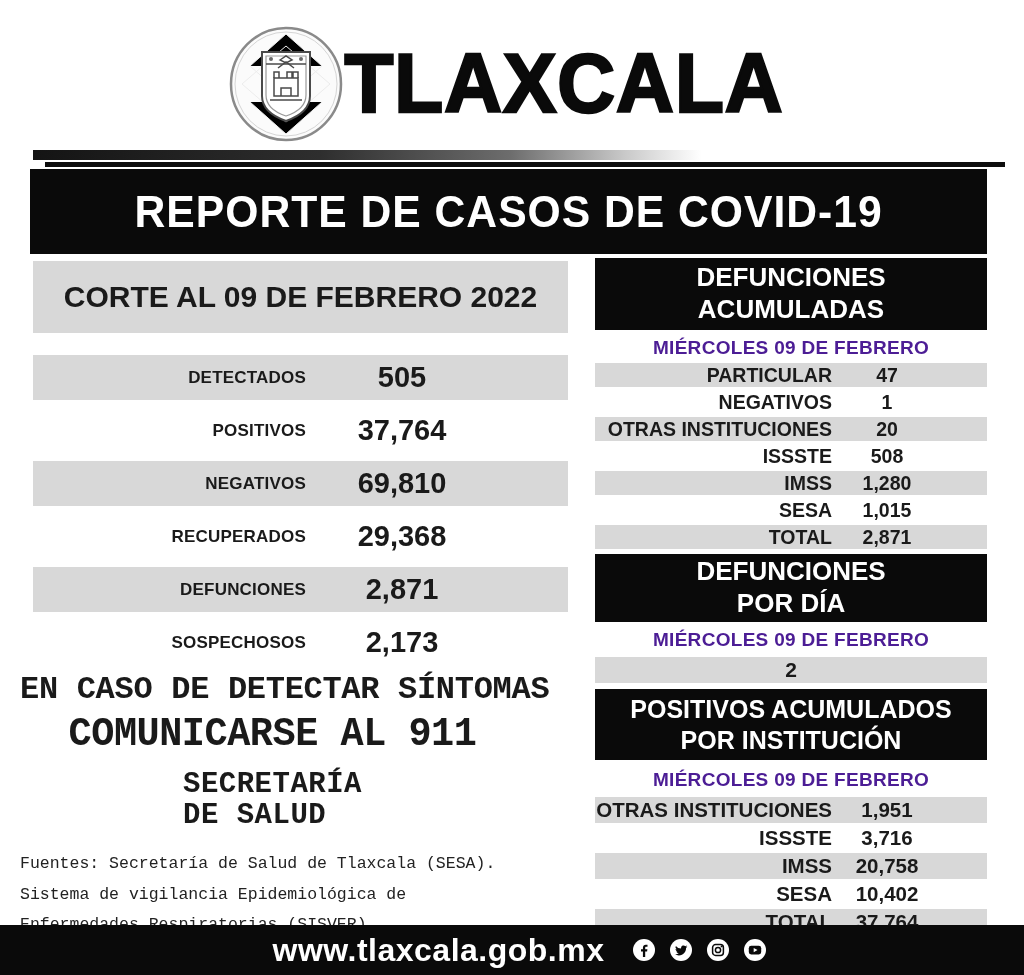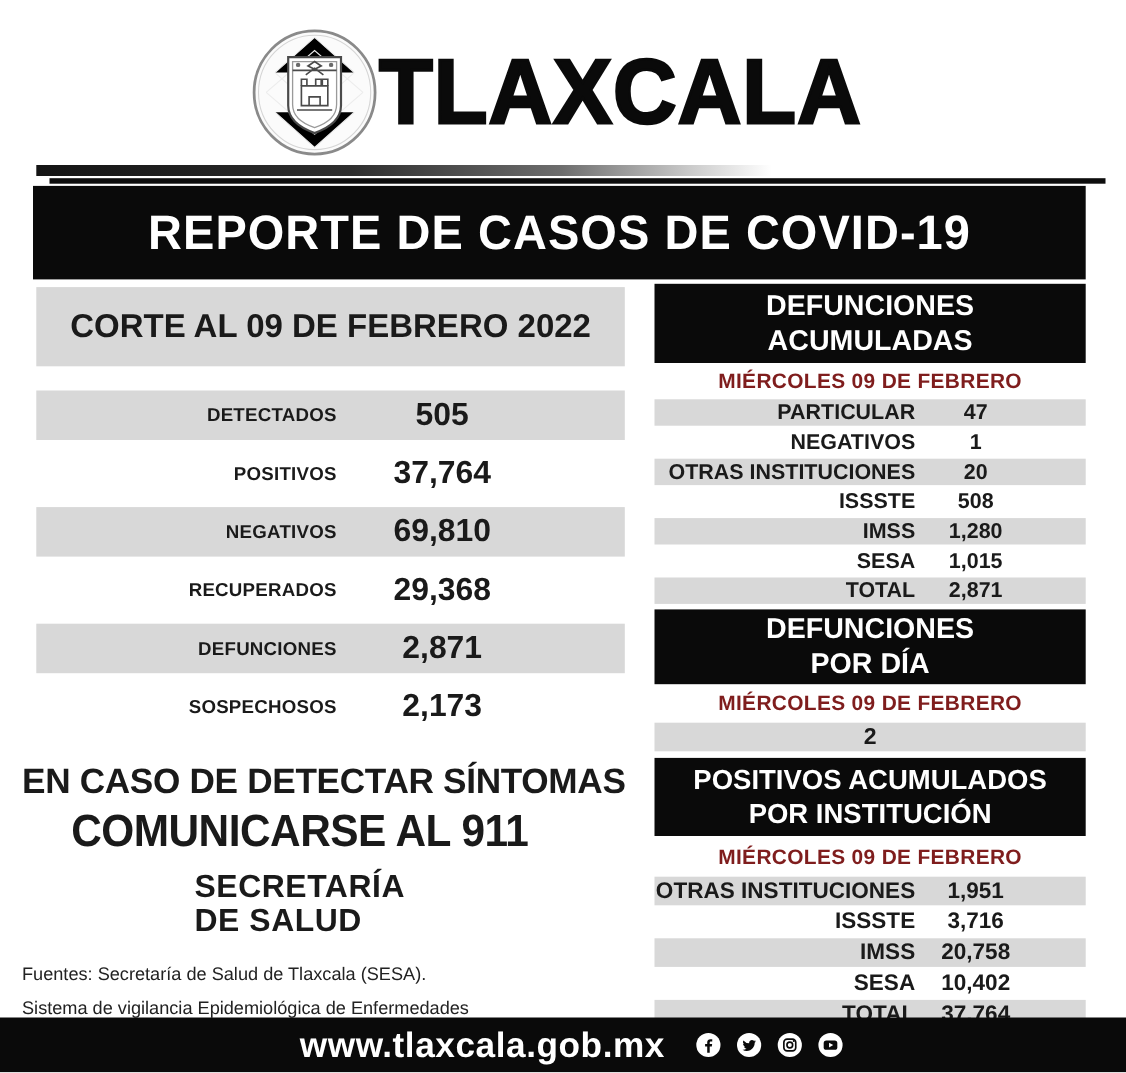--- a/index.html
+++ b/index.html
@@ -27,35 +27,35 @@
   
   .left-col { position:absolute; left:33px; top:261px; width:535px; }
   .cutoff { height:72px; background:#d8d8d8; display:flex; align-items:center; justify-content:center;
             font-size:30px; font-weight:bold; color:#1a1a1a; letter-spacing:0; }
   .stats { margin-top:22px; }
   .stat-row { height:45px; margin-bottom:8px; display:grid; grid-template-columns:273px 192px 1fr; align-items:center; }
   .stat-row.gray { background:#d8d8d8; }
   .stat-label { text-align:right; font-size:17px; font-weight:bold; color:#1a1a1a; letter-spacing:.2px; }
   .stat-value { text-align:center; font-size:29px; font-weight:bold; color:#1a1a1a; }
 
-  .notice-wrap { position:absolute; left:20px; top:692px; width:505px; text-align:center; color:#1a1a1a; }
+  .notice-wrap { position:absolute; left:20px; top:671px; width:505px; text-align:center; color:#1a1a1a;font-family:Liberation Mono, monospace; }
   .notice-1 { font-size:32px; font-weight:bold; letter-spacing:-.3px; white-space:nowrap; }
   .notice-2 { font-size:41px; font-weight:bold; margin-top:3px; letter-spacing:-.5px; white-space:nowrap; transform:scaleX(.94); }
   .agency { display:inline-block; text-align:left; margin-top:12px; font-size:29px; font-weight:bold;
             line-height:1.07; letter-spacing:.5px; }
   .sources { margin-top:18px; text-align:left; font-size:16.5px; color:#222; line-height:1.85; font-weight:500; }
 
   
   .right-col { position:absolute; left:595px; top:258px; width:392px; }
   .rblock-title { background:#0a0a0a; color:#fff; display:flex; flex-direction:column; align-items:center;
                   justify-content:center; font-weight:bold; line-height:1.22; text-align:center; }
   .rb1 { height:72px; font-size:26px; }
   .rb2 { height:68px; font-size:26px; margin-top:5px; }
   .rb3 { height:71px; font-size:25px; margin-top:6px; }
-  .rdate { text-align:center; font-size:19px; font-weight:bold; color:#7f1d1d; letter-spacing:.3px; }
+  .rdate { text-align:center; font-size:19px; font-weight:bold; color:#4c1d95; letter-spacing:.3px; }
   .rdate-1 { margin-top:7px; }
   .rdate-2 { margin-top:7px; }
   .rdate-3 { margin-top:9px; }
   .rrows-1 { margin-top:4px; }
   .rrows-3 { margin-top:6px; }
   .rrow { height:24px; margin-bottom:3px; display:grid; grid-template-columns:237px 110px 1fr; align-items:center; }
   .rrow.gray { background:#d8d8d8; }
   .rrow .rlabel { text-align:right; font-size:19.5px; font-weight:bold; color:#1a1a1a; }
   .rrow .rvalue { text-align:center; font-size:19.5px; font-weight:bold; color:#1a1a1a; }
   .rrow3 { height:26px; margin-bottom:2px; }

